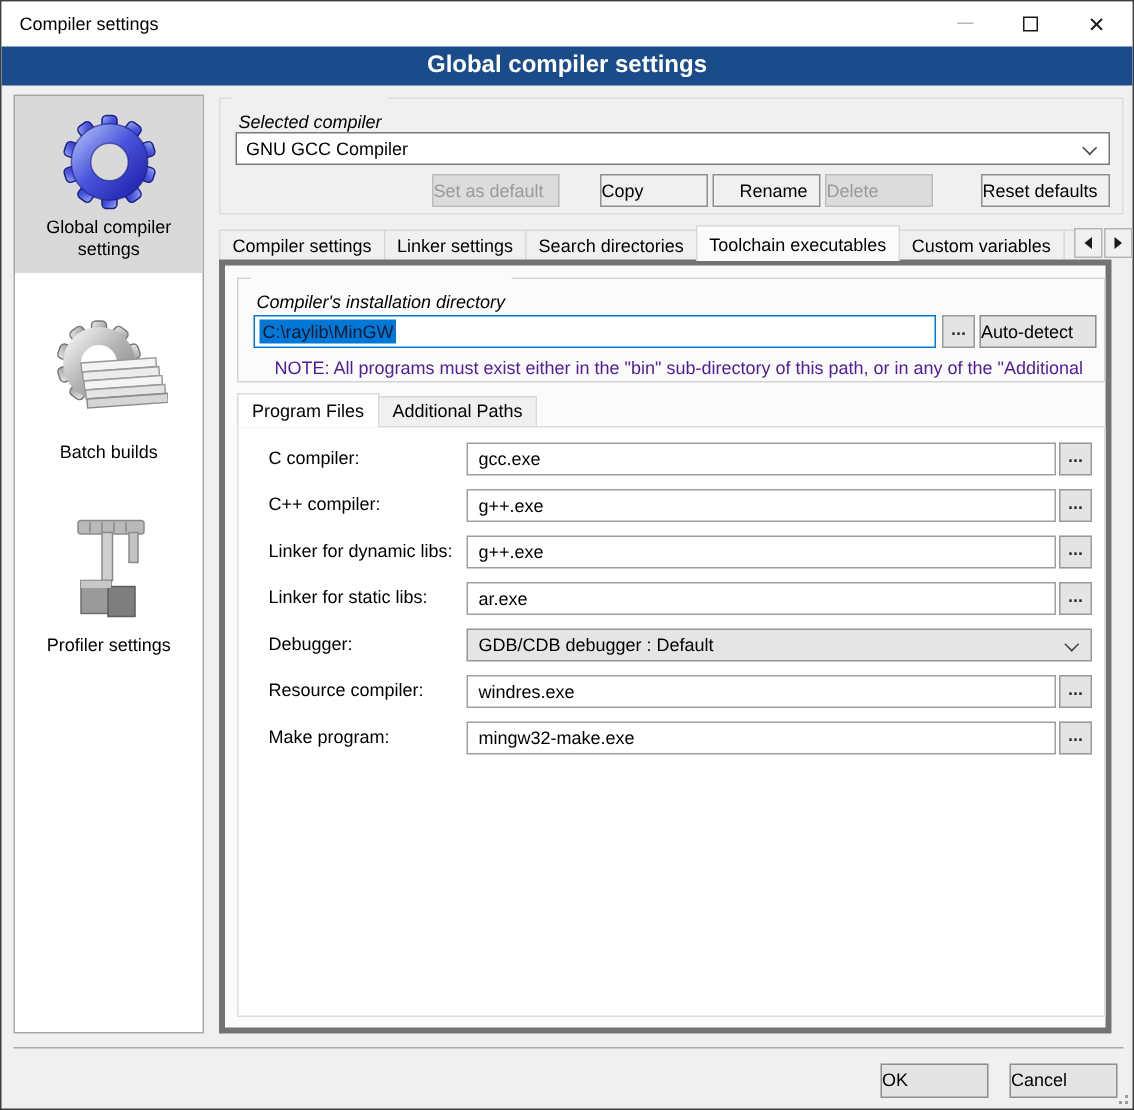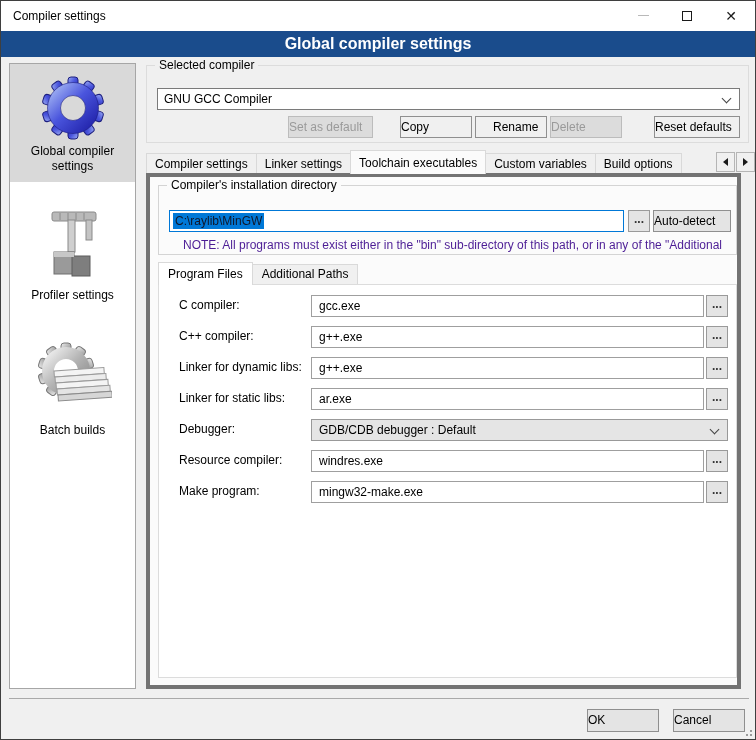--- a/index.html
+++ b/index.html
@@ -23,21 +23,21 @@
   
   .sidebar { position:absolute; left:8px; top:62px; width:127px; height:626px;
              background:#fff; border:1px solid #a6a6a6; }
   .side-item { text-align:center; padding:6px 2px 8px 2px; cursor:default; }
   .side-item.selected { background:#d9d9d9; }
   .side-item .icon-wrap { display:flex; justify-content:center; padding:6px 0 4px 0; }
   .side-label { line-height:15px; }
 
   
   .groupbox { position:absolute; border:1px solid #dcdcdc; }
-  .group-label { position:absolute; top:-8px; left:8px; padding:0 4px; background:#f0f0f0; }
+  .group-label { position:absolute; top:-8px; left:8px; padding:16px 4px; background:#f0f0f0;font-style:italic; }
   .panel .group-label { background:#fbfbfb; }
 
   
   .combo { position:absolute; background:#fff; border:1px solid #7a7a7a; height:22px;
            line-height:20px; padding-left:6px; }
   .chev { position:absolute; right:9px; top:6px; width:7px; height:7px;
           border-right:1.4px solid #444; border-bottom:1.4px solid #444; transform:rotate(45deg); }
 
   
   .btn { display:inline-block; background:#e4e4e4; border:1px solid #8f8f8f; text-align:left;
@@ -137,38 +137,20 @@
               <rect x="27" y="1" width="10" height="14" rx="3" transform="rotate(288 32 32)"></rect>
               <rect x="27" y="1" width="10" height="14" rx="3" transform="rotate(324 32 32)"></rect>
             </g>
             <circle cx="32" cy="32" r="19" fill="none" stroke="url(#gblue)" stroke-width="13"></circle>
             <circle cx="32" cy="32" r="25.5" fill="none" stroke="#1c1e7e" stroke-width="1" opacity="0.6"></circle>
             <circle cx="32" cy="32" r="12.5" fill="none" stroke="#1c1e7e" stroke-width="1" opacity="0.6"></circle>
           </g>
         </svg>
       </div>
       <div class="side-label">Global compiler settings</div>
-    </div>
-
-    <div class="side-item" style="margin-top:14px;">
-      <div class="icon-wrap">
-        <svg width="62" height="76" viewBox="0 0 62 76">
-          <rect x="10" y="4" width="44" height="9" rx="2" fill="#b9b9b9" stroke="#8a8a8a"></rect>
-          <line x1="18" y1="5" x2="18" y2="12" stroke="#8a8a8a"></line>
-          <line x1="26" y1="5" x2="26" y2="12" stroke="#8a8a8a"></line>
-          <line x1="34" y1="5" x2="34" y2="12" stroke="#8a8a8a"></line>
-          <line x1="42" y1="5" x2="42" y2="12" stroke="#8a8a8a"></line>
-          <rect x="26" y="12" width="7" height="32" fill="#cfcfcf" stroke="#8a8a8a"></rect>
-          <rect x="44" y="12" width="6" height="20" fill="#c4c4c4" stroke="#8a8a8a"></rect>
-          <rect x="12" y="44" width="20" height="22" fill="#9a9a9a" stroke="#6f6f6f"></rect>
-          <rect x="30" y="48" width="18" height="20" fill="#7e7e7e" stroke="#5d5d5d"></rect>
-          <rect x="12" y="44" width="20" height="5" fill="#c7c7c7"></rect>
-        </svg>
-      </div>
-      <div class="side-label">Profiler settings</div>
     </div>
 
     <div class="side-item" style="margin-top:18px;">
       <div class="icon-wrap">
         <svg width="78" height="78" viewBox="0 0 78 78">
           <defs>
             <linearGradient id="ggray" x1="0" y1="0" x2="1" y2="1">
               <stop offset="0" stop-color="#ededed"></stop>
                 <stop offset="0.5" stop-color="#b3b3b3"></stop>
                 <stop offset="1" stop-color="#8a8a8a"></stop>
@@ -191,40 +173,59 @@
             <rect x="20" y="30" width="50" height="6" fill="#f4f4f4" stroke="#9a9a9a" transform="rotate(-4 20 30)"></rect>
             <rect x="21" y="36" width="51" height="6" fill="#ececec" stroke="#9a9a9a" transform="rotate(-4 21 36)"></rect>
             <rect x="22" y="42" width="52" height="6" fill="#f4f4f4" stroke="#9a9a9a" transform="rotate(-4 22 42)"></rect>
             <rect x="23" y="48" width="53" height="6" fill="#e4e4e4" stroke="#9a9a9a" transform="rotate(-4 23 48)"></rect>
             <rect x="24" y="54" width="54" height="6" fill="#d6d6d6" stroke="#8a8a8a" transform="rotate(-4 24 54)"></rect>
           </g>
         </svg>
       </div>
       <div class="side-label">Batch builds</div>
     </div>
+
+    <div class="side-item" style="margin-top:14px;">
+      <div class="icon-wrap">
+        <svg width="62" height="76" viewBox="0 0 62 76">
+          <rect x="10" y="4" width="44" height="9" rx="2" fill="#b9b9b9" stroke="#8a8a8a"></rect>
+          <line x1="18" y1="5" x2="18" y2="12" stroke="#8a8a8a"></line>
+          <line x1="26" y1="5" x2="26" y2="12" stroke="#8a8a8a"></line>
+          <line x1="34" y1="5" x2="34" y2="12" stroke="#8a8a8a"></line>
+          <line x1="42" y1="5" x2="42" y2="12" stroke="#8a8a8a"></line>
+          <rect x="26" y="12" width="7" height="32" fill="#cfcfcf" stroke="#8a8a8a"></rect>
+          <rect x="44" y="12" width="6" height="20" fill="#c4c4c4" stroke="#8a8a8a"></rect>
+          <rect x="12" y="44" width="20" height="22" fill="#9a9a9a" stroke="#6f6f6f"></rect>
+          <rect x="30" y="48" width="18" height="20" fill="#7e7e7e" stroke="#5d5d5d"></rect>
+          <rect x="12" y="44" width="20" height="5" fill="#c7c7c7"></rect>
+        </svg>
+      </div>
+      <div class="side-label">Profiler settings</div>
+    </div>
   </div>
 
   <div class="groupbox" style="left:145px; top:64px; width:603px; height:78px;">
     <div class="group-label">Selected compiler</div>
     <div class="combo" style="left:10px; top:22px; width:583px;">
       <span>GNU GCC Compiler</span>
       <span class="chev"></span>
     </div>
     <div>
       <div class="btn disabled" style="position:absolute; left:141px; top:50px; width:85px;">Set as default</div>
       <div class="btn" style="position:absolute; left:253px; top:50px; width:72px; background:#f0f0f0;">Copy</div>
       <div class="btn" style="position:absolute; left:328px; top:50px; width:72px; background:#f0f0f0;padding-left:17px;">Rename</div>
       <div class="btn disabled" style="position:absolute; left:403px; top:50px; width:72px;">Delete</div>
       <div class="btn" style="position:absolute; left:507px; top:50px; width:86px; background:#f0f0f0;">Reset defaults</div>
     </div>
   </div>
 
   <div class="tab-strip">
       <div class="tab">Compiler settings</div>
       <div class="tab">Linker settings</div>
+      <div class="tab">Search directories</div>
       <div class="tab active">Toolchain executables</div>
       <div class="tab">Custom variables</div>
       <div class="tab">Build options</div>
     </div>
   <div class="tab-scroll" style="left:715px;">
       <div class="tri-left"></div>
     </div>
   <div class="tab-scroll" style="left:735px;">
       <div class="tri-right"></div>
     </div>

